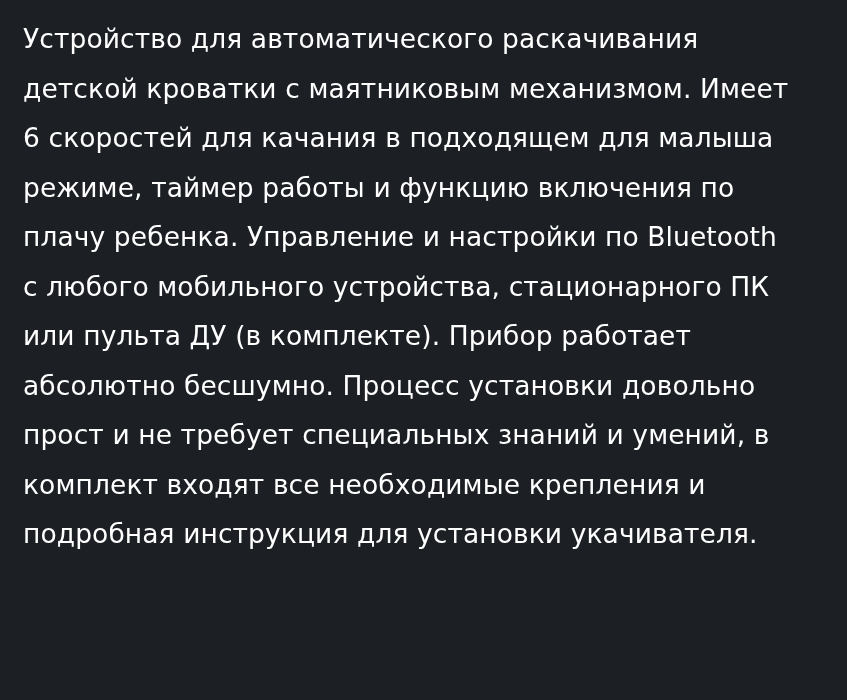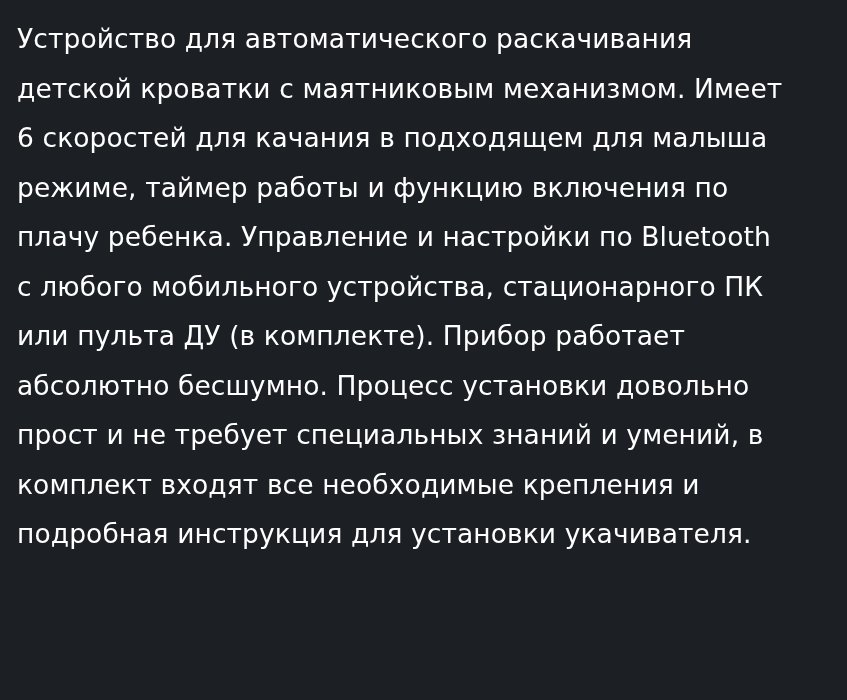--- a/index.html
+++ b/index.html
@@ -11,21 +11,21 @@
     width: 847px;
     height: 700px;
     overflow: hidden;
     font-family: "DejaVu Sans", "Liberation Sans", sans-serif;
   }
   .page {
     width: 847px;
     height: 612px;
     background: #1c2025;
     box-sizing: border-box;
-    padding: 14px 56px 0 17px;
+    padding: 14px 56px 0 23px;
     display: block;
   }
   .description {
     color: #ffffff;
     font-family: "DejaVu Sans", "Liberation Sans", sans-serif;
     font-size: 26.5px;
     line-height: 49.5px;
     letter-spacing: 0.1px;
     font-weight: 400;
     text-align: left;

